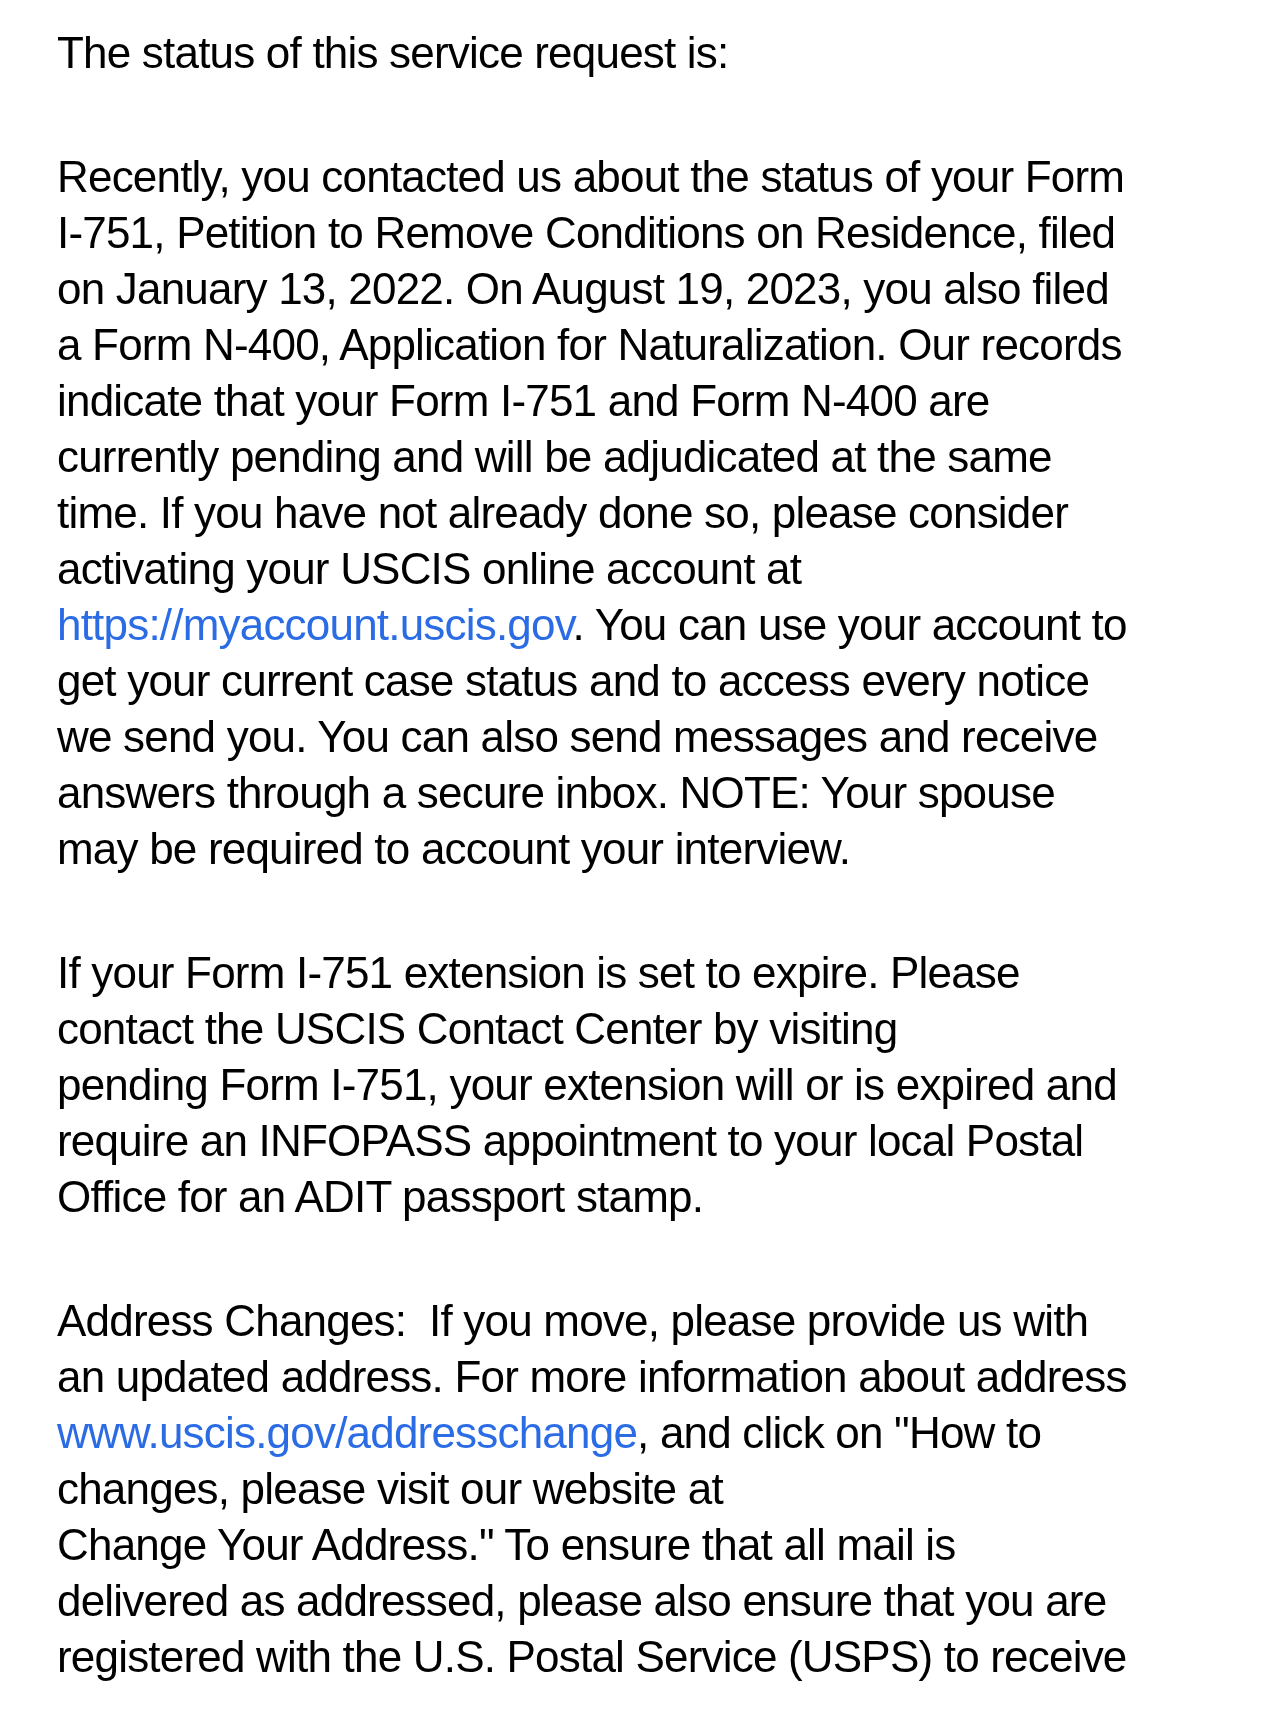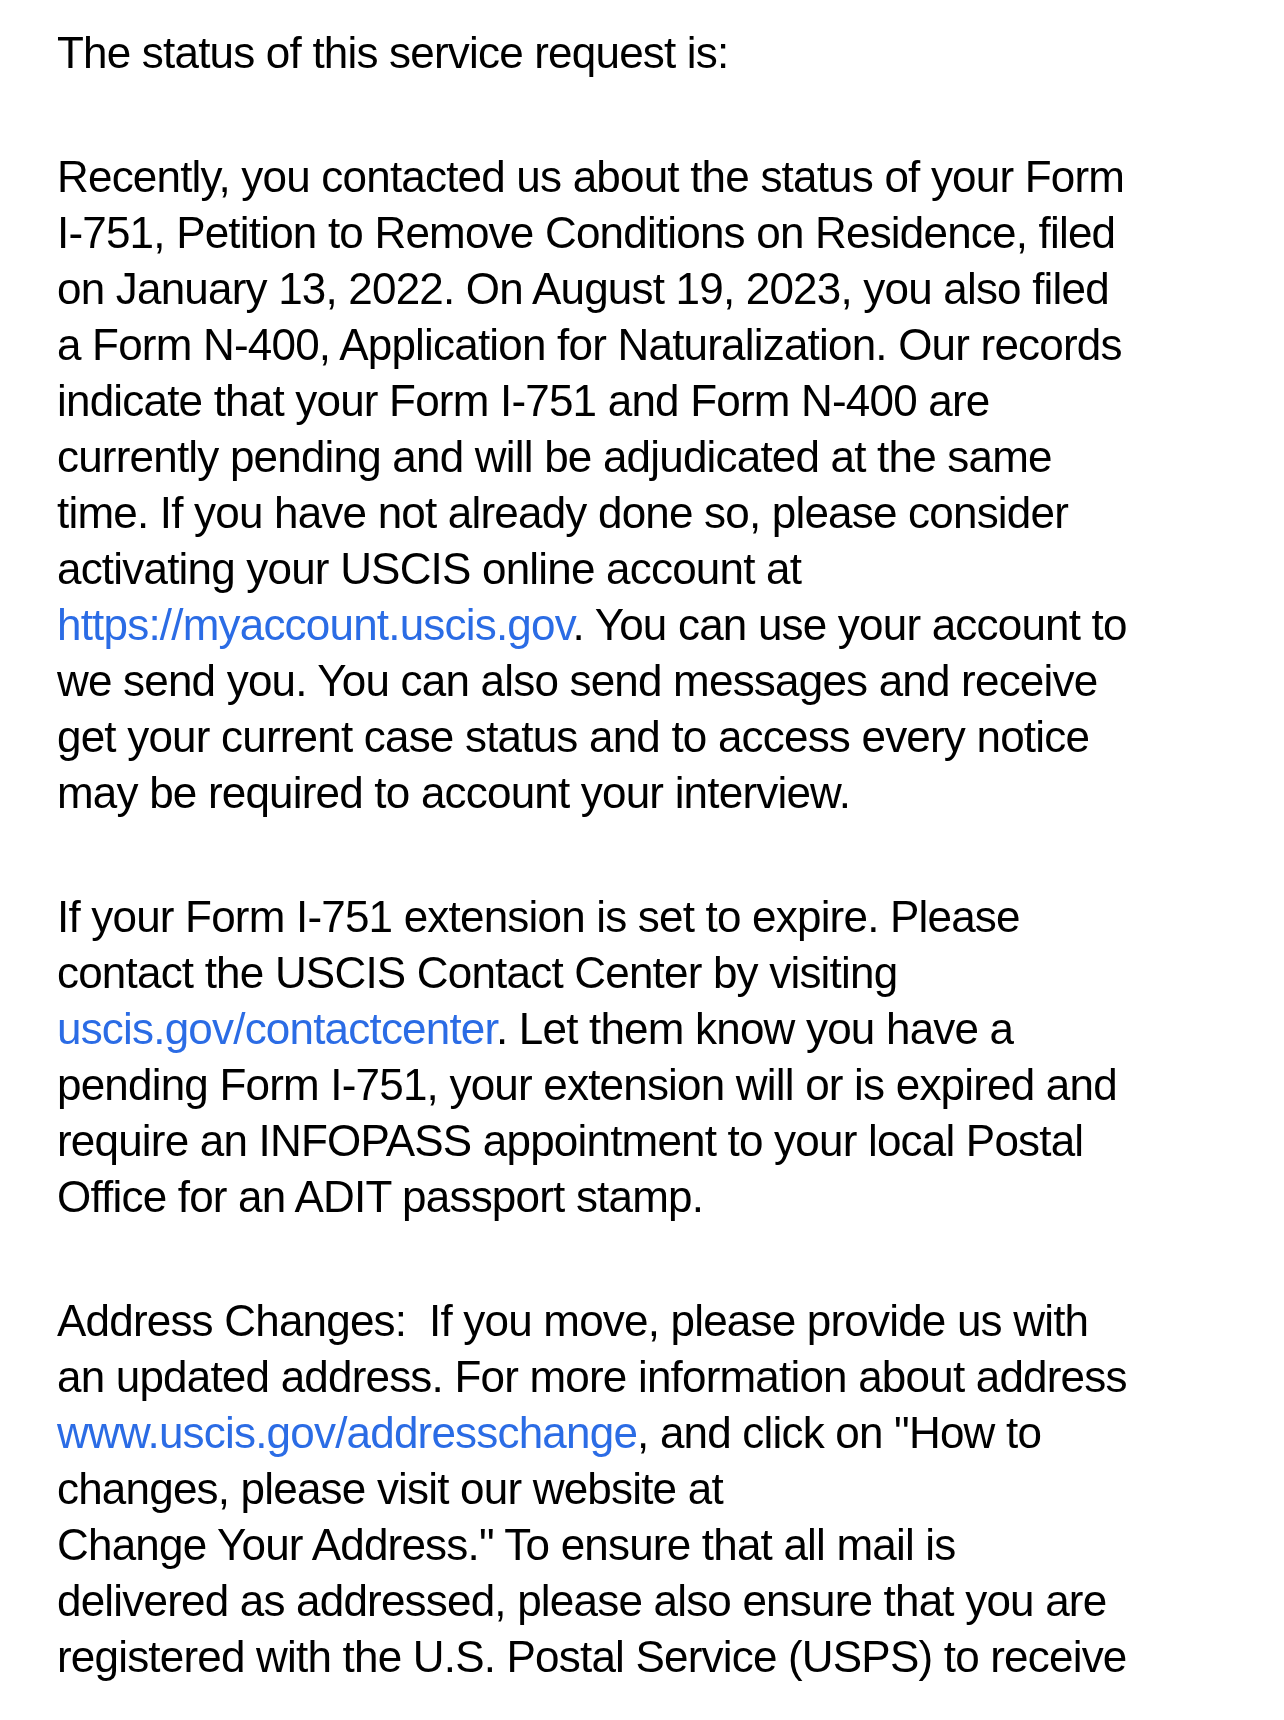--- a/index.html
+++ b/index.html
@@ -49,28 +49,28 @@
     <div class="paragraph">
       <div class="line"><span class="seg">Recently, you contacted us about the status of your Form</span></div>
       <div class="line"><span class="seg">I-751, Petition to Remove Conditions on Residence, filed</span></div>
       <div class="line"><span class="seg">on January 13, 2022. On August 19, 2023, you also filed</span></div>
       <div class="line"><span class="seg">a Form N-400, Application for Naturalization. Our records</span></div>
       <div class="line"><span class="seg">indicate that your Form I-751 and Form N-400 are</span></div>
       <div class="line"><span class="seg">currently pending and will be adjudicated at the same</span></div>
       <div class="line"><span class="seg">time. If you have not already done so, please consider</span></div>
       <div class="line"><span class="seg">activating your USCIS online account at</span></div>
       <div class="line"><a class="link">https://myaccount.uscis.gov</a><span class="seg">. You can use your account to</span></div>
+      <div class="line"><span class="seg">get your current case status and to access every notice</span></div>
       <div class="line"><span class="seg">we send you. You can also send messages and receive</span></div>
-      <div class="line"><span class="seg">get your current case status and to access every notice</span></div>
+      <div class="line"><span class="seg">answers through a secure inbox. NOTE: Your spouse</span></div>
       <div class="line"><span class="seg">may be required to account your interview.</span></div>
     </div>
     <div class="paragraph">
       <div class="line"><span class="seg">If your Form I-751 extension is set to expire. Please</span></div>
       <div class="line"><span class="seg">contact the USCIS Contact Center by visiting</span></div>
-      <div class="line"><a class="link">uscis.gov/contactcenter</a><span class="seg">. Let them know you have a</span></div>
       <div class="line"><span class="seg">pending Form I-751, your extension will or is expired and</span></div>
       <div class="line"><span class="seg">require an INFOPASS appointment to your local Postal</span></div>
       <div class="line"><span class="seg">Office for an ADIT passport stamp.</span></div>
     </div>
     <div class="paragraph">
       <div class="line"><span class="seg">Address Changes:  If you move, please provide us with</span></div>
       <div class="line"><span class="seg">an updated address. For more information about address</span></div>
       <div class="line"><a class="link">www.uscis.gov/addresschange</a><span class="seg">, and click on "How to</span></div>
       <div class="line"><span class="seg">changes, please visit our website at</span></div>
       <div class="line"><span class="seg">Change Your Address." To ensure that all mail is</span></div>

